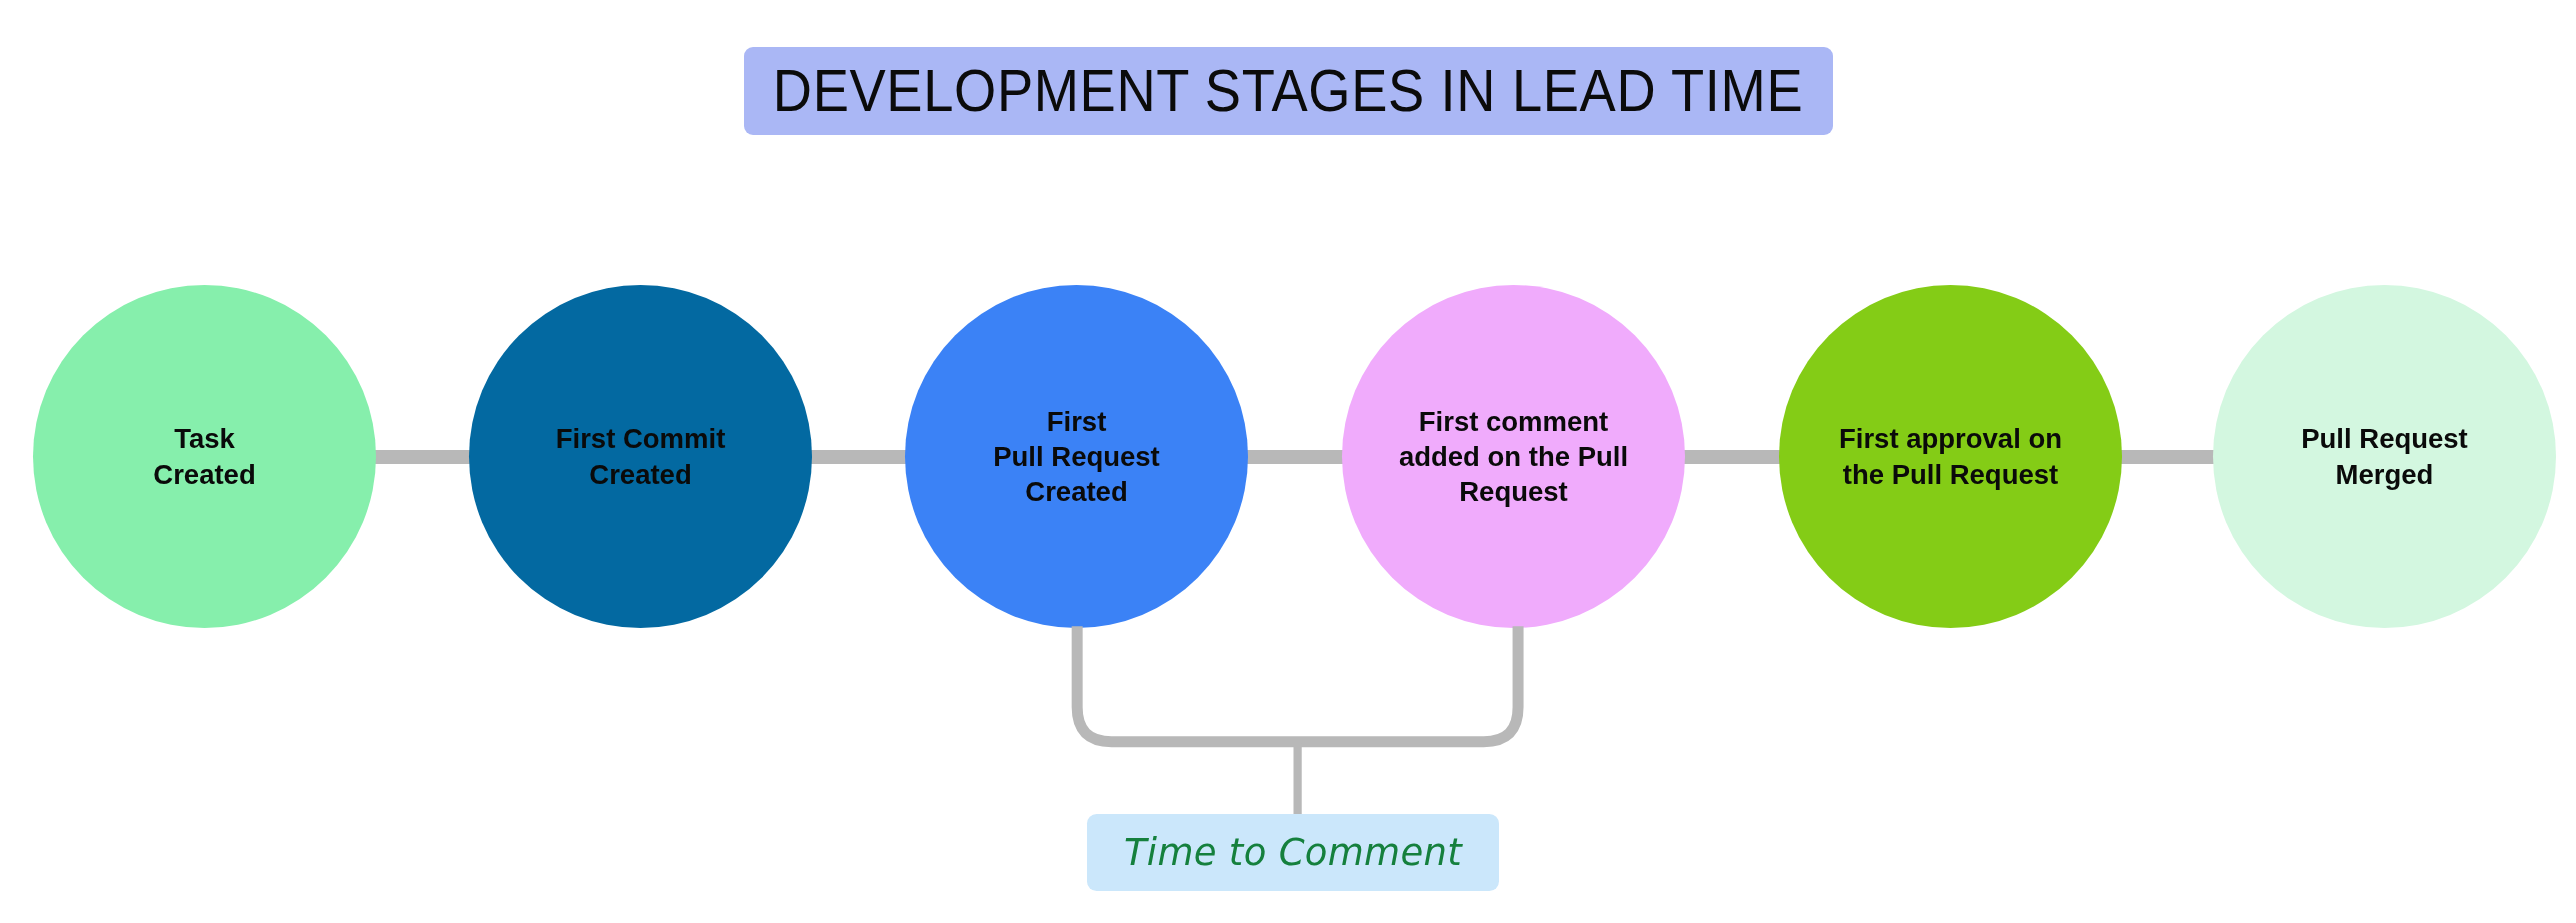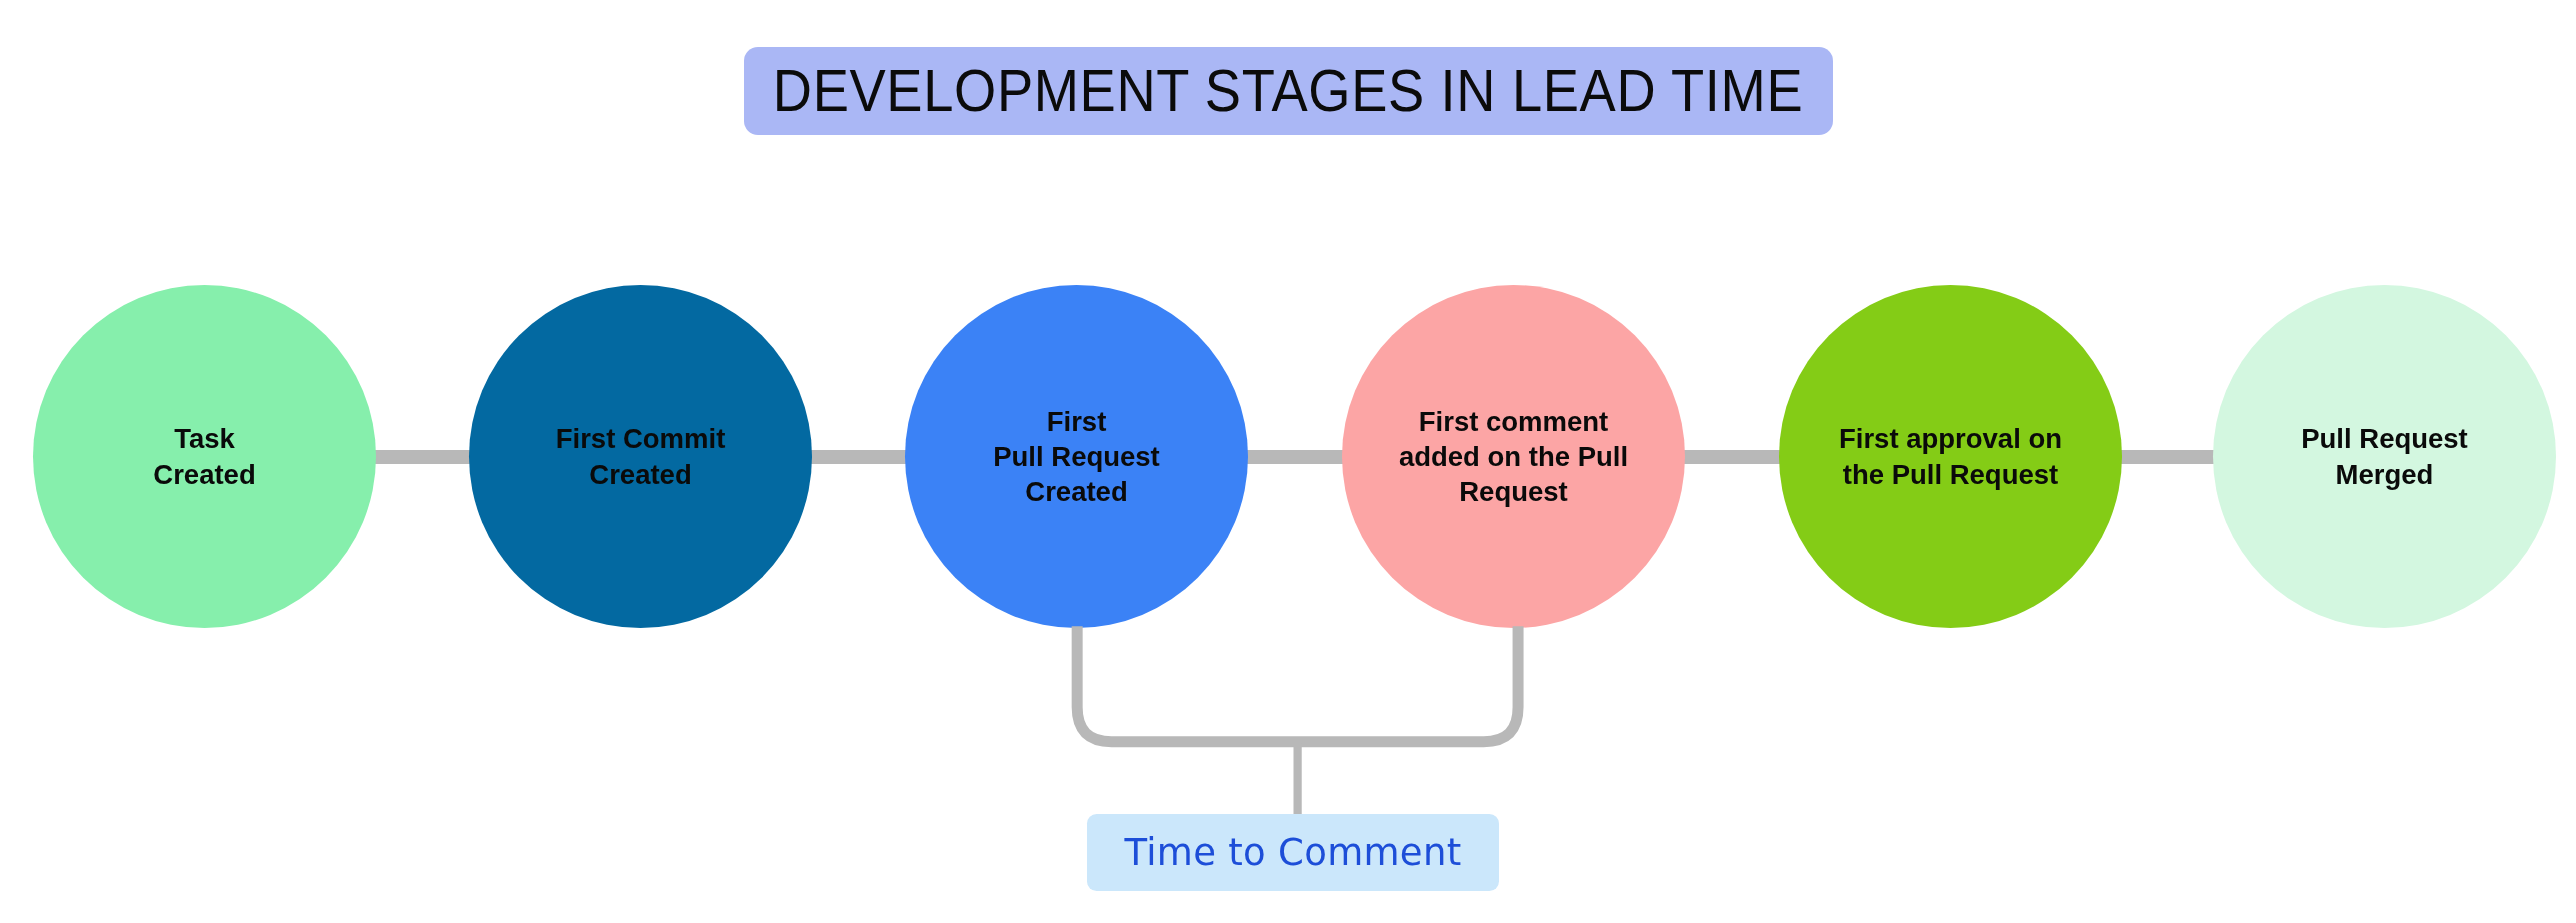--- a/index.html
+++ b/index.html
@@ -24,21 +24,21 @@
   }
 
   
   .title-box {
     position: absolute;
     left: 744px;
     top: 47px;
     width: 1089px;
     height: 88px;
     background: #aab7f5;
-    border-radius: 14px;
+    border-radius: 9px;
     display: flex;
     align-items: center;
     justify-content: center;
     box-sizing: border-box;
   }
   .title-text {
     font-family: "Liberation Sans Narrow", "Liberation Sans", sans-serif;
     font-size: 59px;
     font-weight: 400;
     letter-spacing: 0.7px;
@@ -74,21 +74,21 @@
     font-size: 27.5px;
     font-weight: bold;
     line-height: 1.28;
     text-align: center;
     color: #0a0a0a;
     white-space: pre-line;
   }
   .node.n1 { left: 33px;   background: #86efac; }
   .node.n2 { left: 469px;  background: #0369a1; }
   .node.n3 { left: 905px; background: #3b82f6; }
-  .node.n4 { left: 1342px; background: #fca5a5; }
+  .node.n4 { left: 1342px; background: #f0abfc; }
   .node.n5 { left: 1779px; background: #84cc16; }
   .node.n6 { left: 2213px; background: #d3f7e0; }
 
   
   #bracket {
     position: absolute;
     left: 0;
     top: 0;
     width: 2576px;
     height: 923px;
@@ -106,23 +106,24 @@
     border-radius: 9.6px;
     display: flex;
     align-items: center;
     justify-content: center;
     box-sizing: border-box;
   }
   .tag-text {
     font-family: "DejaVu Sans", sans-serif;
     font-size: 37px;
     font-weight: 400;
-    color: #1d4ed8;
+    color: #15803d;
     white-space: nowrap;
     letter-spacing: 0.3px;
+    font-style: italic;
   }
 </style>
 </head>
 <body>
 
 <div id="stage">
 
   <div class="title-box">
     <span class="title-text">DEVELOPMENT STAGES IN LEAD TIME</span>
   </div>

